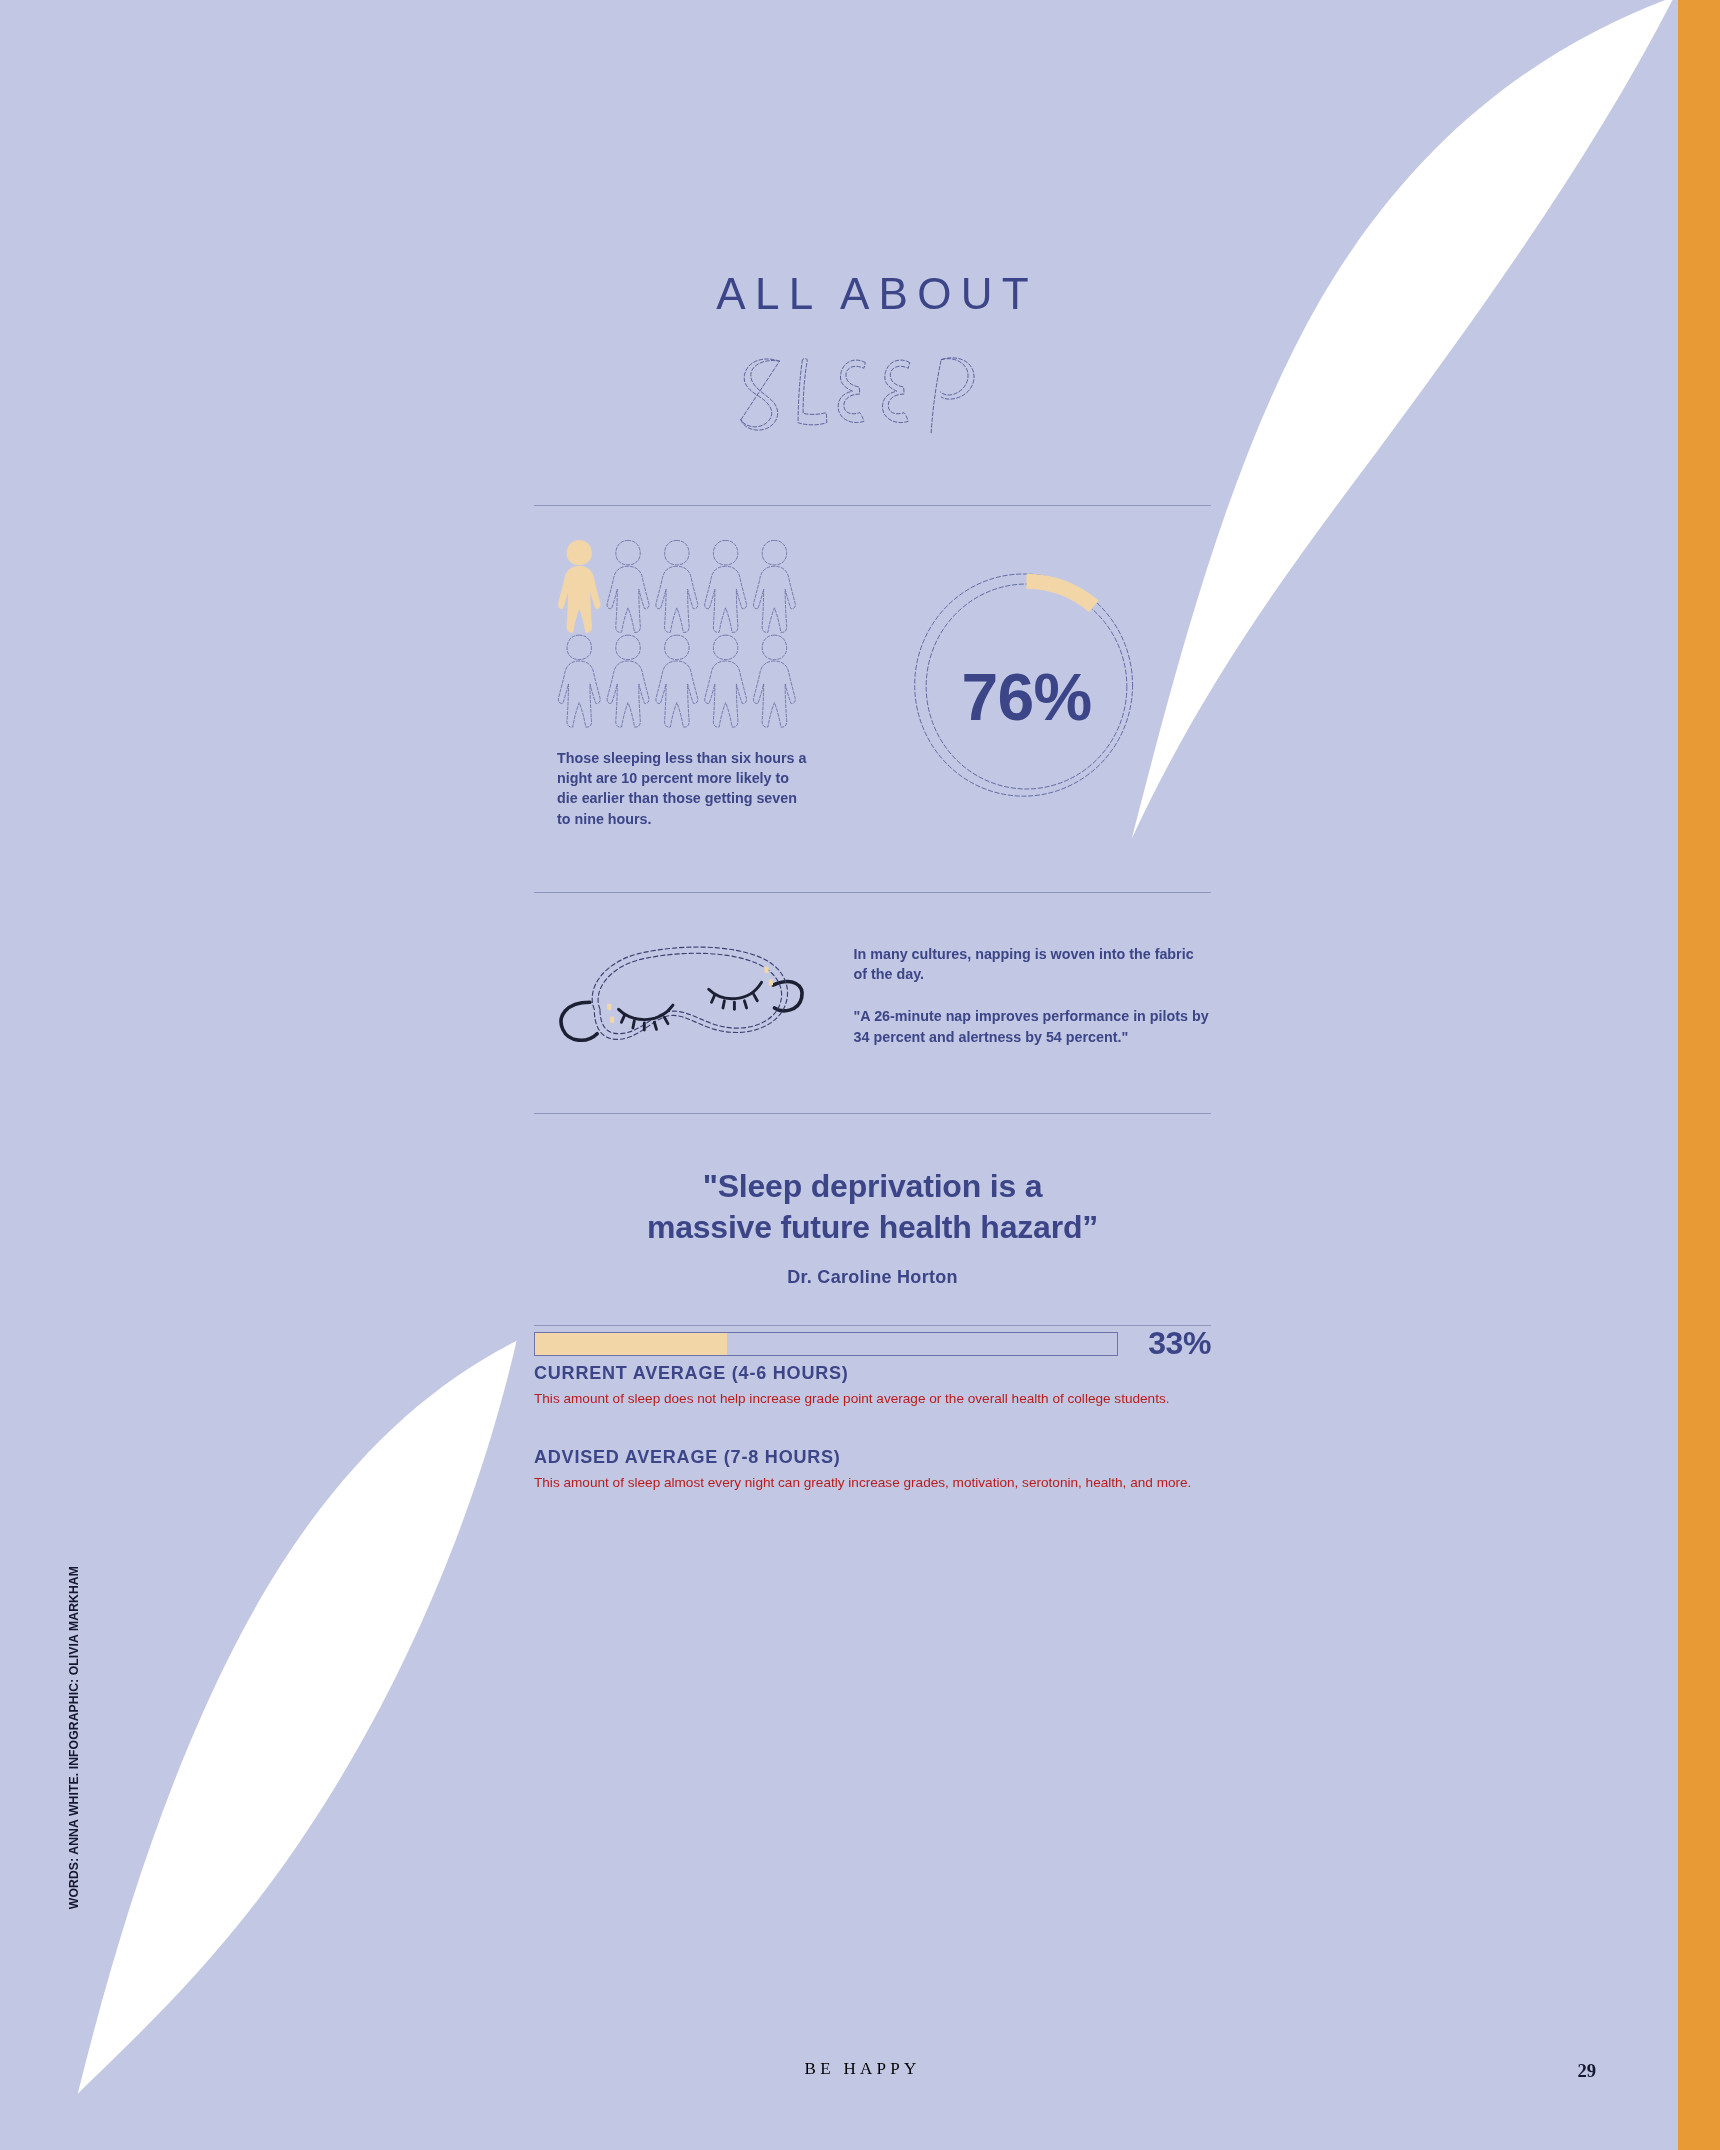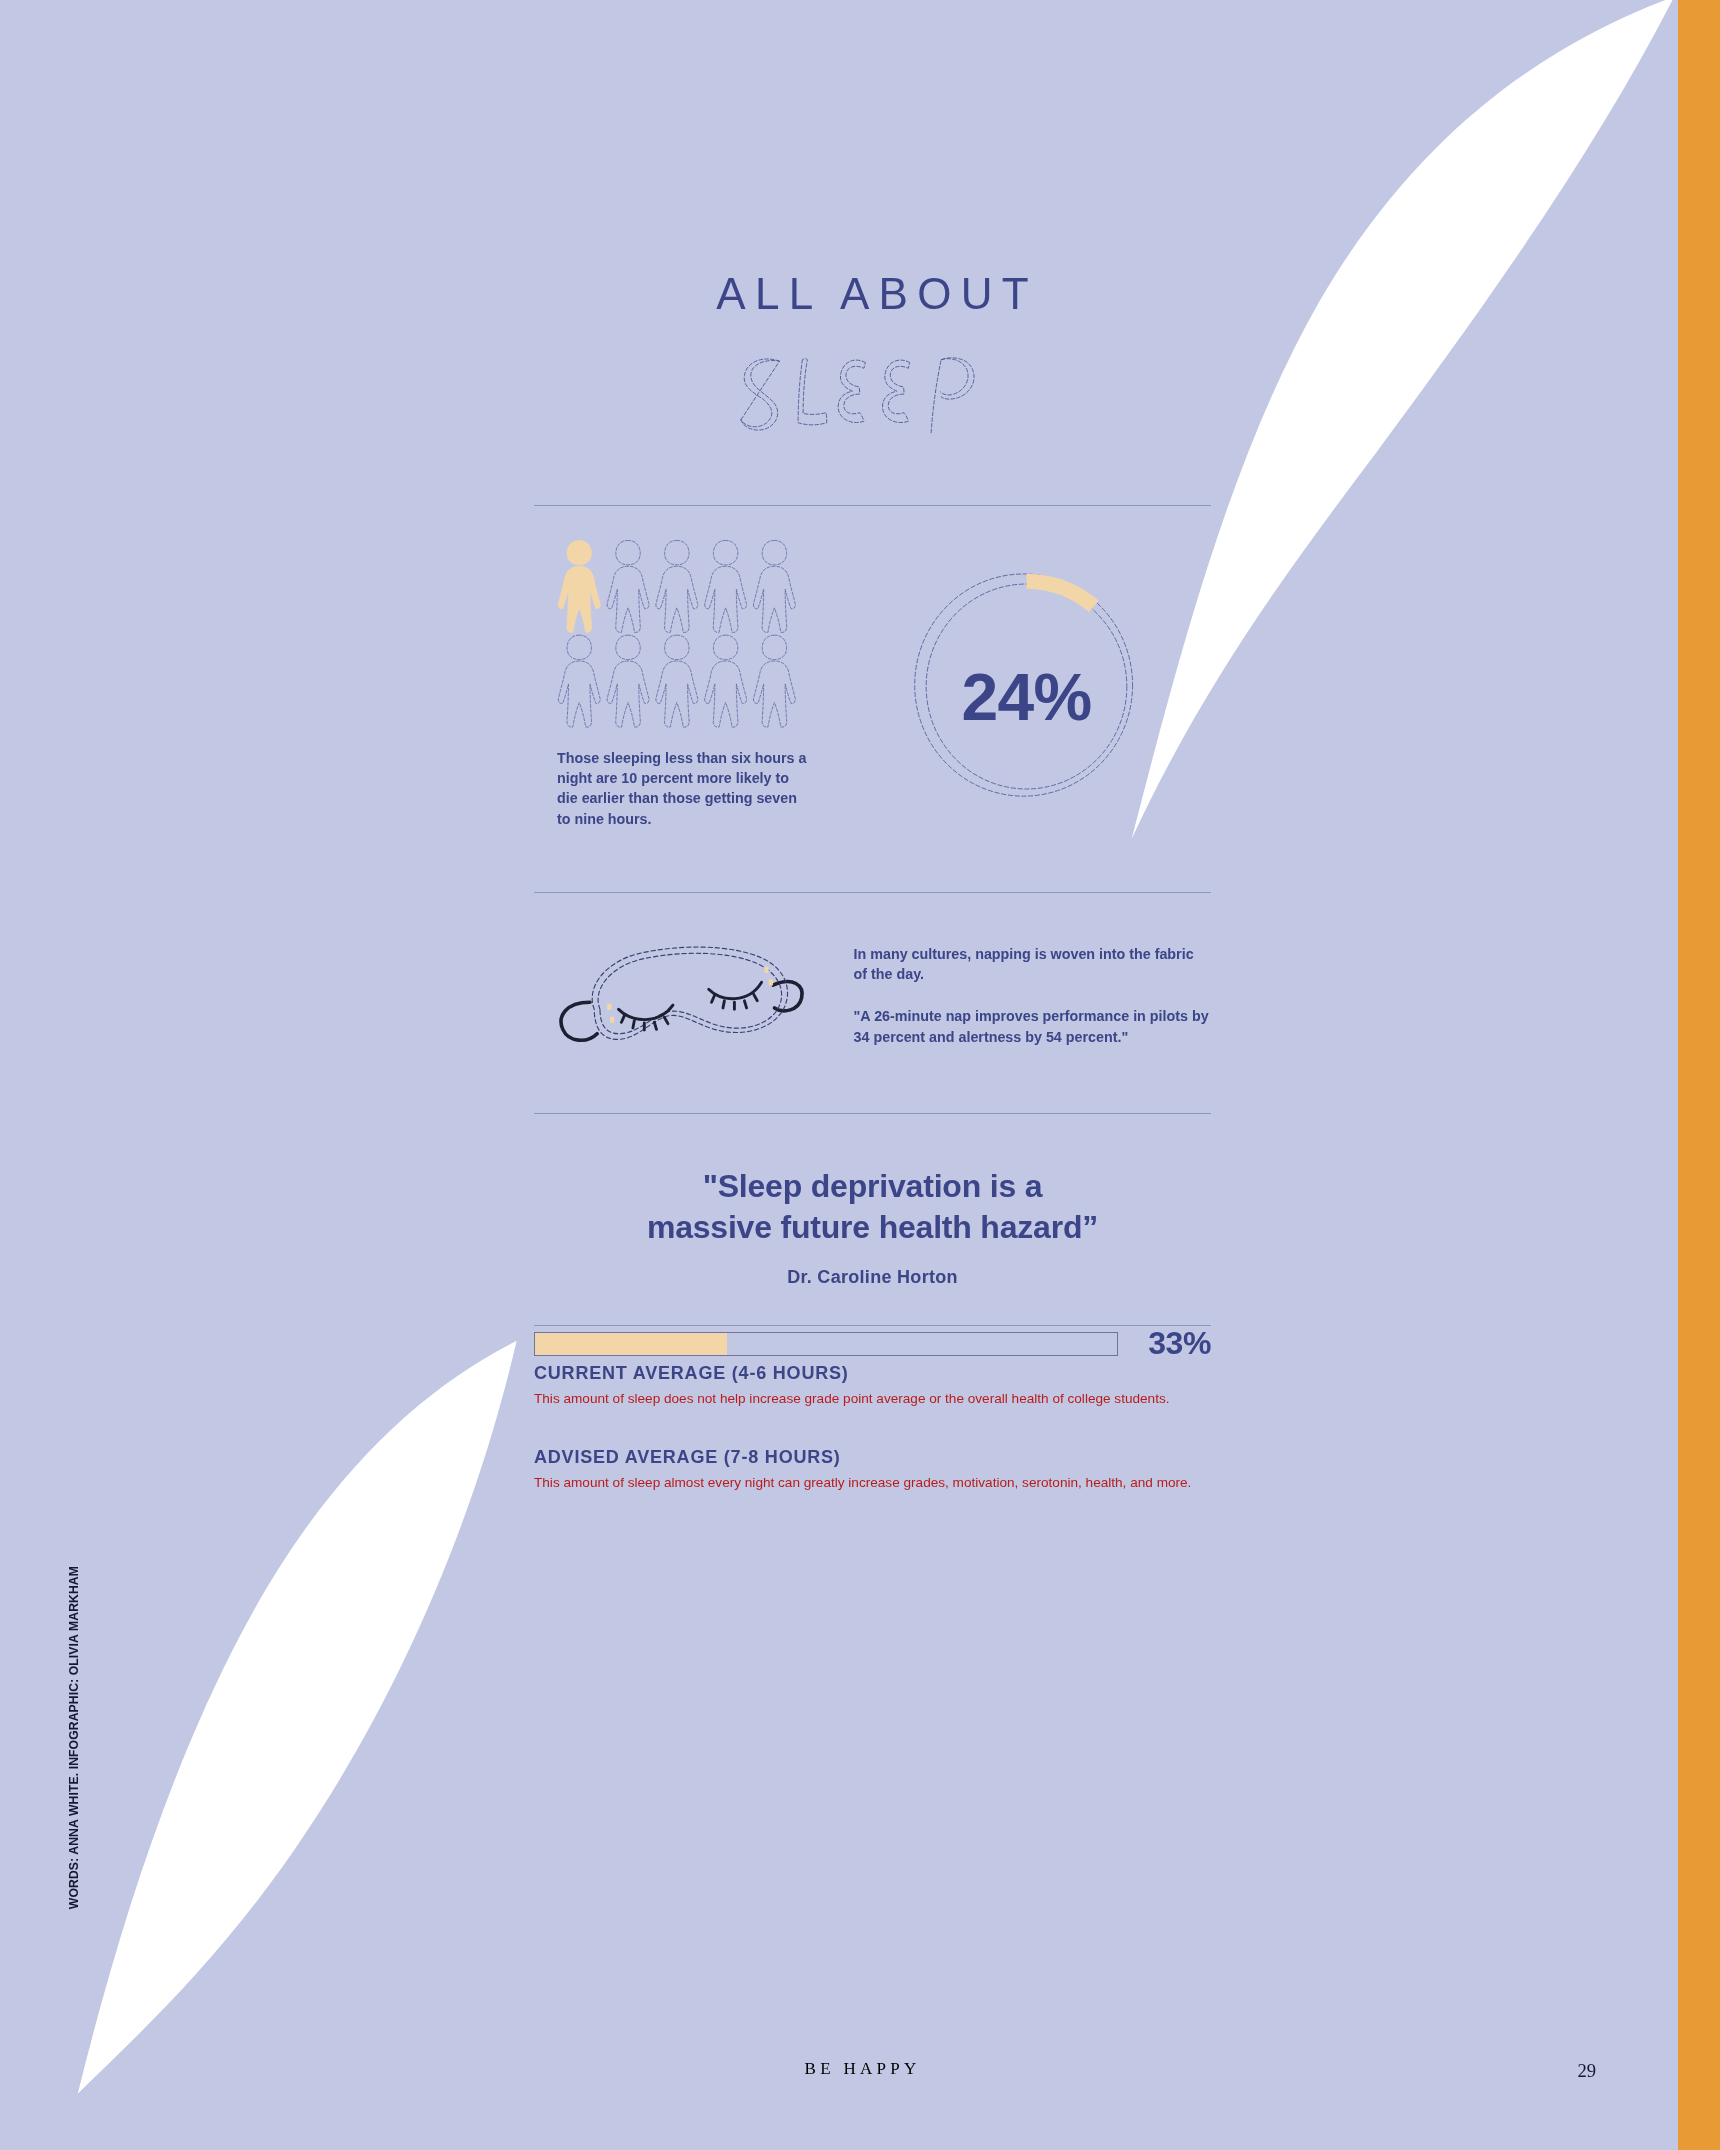--- a/index.html
+++ b/index.html
@@ -194,20 +194,21 @@
     color: #000000;
     text-indent: 4.3px;
   }
   .page-number {
     position: absolute;
     right: 125px;
     top: 2060px;
     font-family: "Liberation Serif", serif;
     font-size: 18.6px;
     color: #15182e;
+    font-weight: bold;
   }
   .credit {
     position: absolute;
     left: 67px;
     top: 1566px;
     transform-origin: left top;
     transform: rotate(-90deg) translateX(-100%);
     white-space: nowrap;
     font-size: 12.2px;
     font-weight: bold;
@@ -304,21 +305,21 @@
       <div class="donut-wrap">
         <svg viewBox="0 0 400 420" width="287" height="301">
 
           <g fill="none" stroke="#525b99" stroke-width="1.2" stroke-dasharray="6 3.5" stroke-linecap="round">
             <ellipse cx="196" cy="208" rx="152" ry="155"></ellipse>
             <ellipse cx="200" cy="210" rx="140" ry="143"></ellipse>
           </g>
 
           <path d="M 200 63 A 147 147 0 0 1 294 98" fill="none" stroke="#f3d6a8" stroke-width="21" stroke-linecap="butt"></path>
         </svg>
-        <div class="donut-value">24%</div>
+        <div class="donut-value">76%</div>
       </div>
     </div>
 
   </div>
 
   <div class="divider divider-2"></div>
 
   <div class="nap-section">
 
     <div class="mask-wrap">

